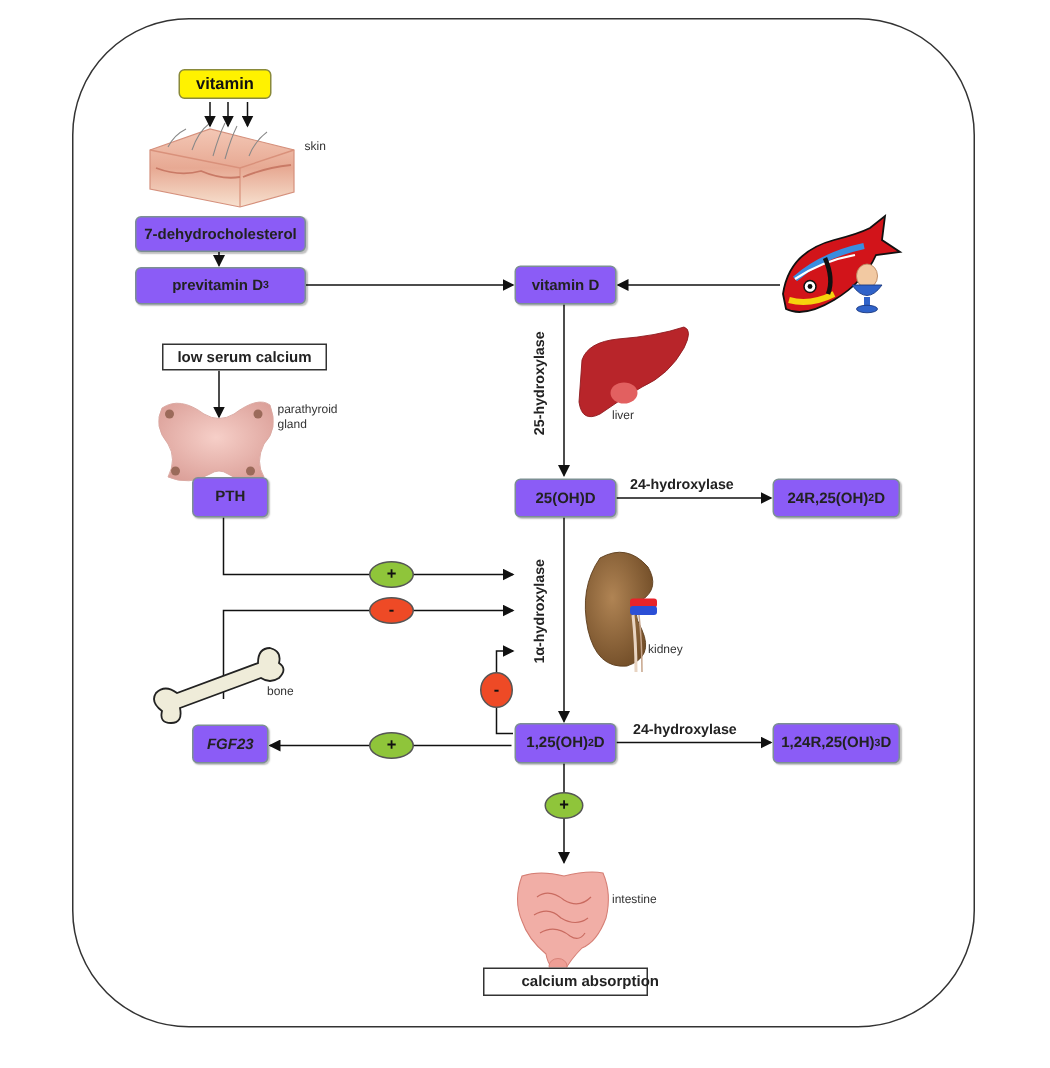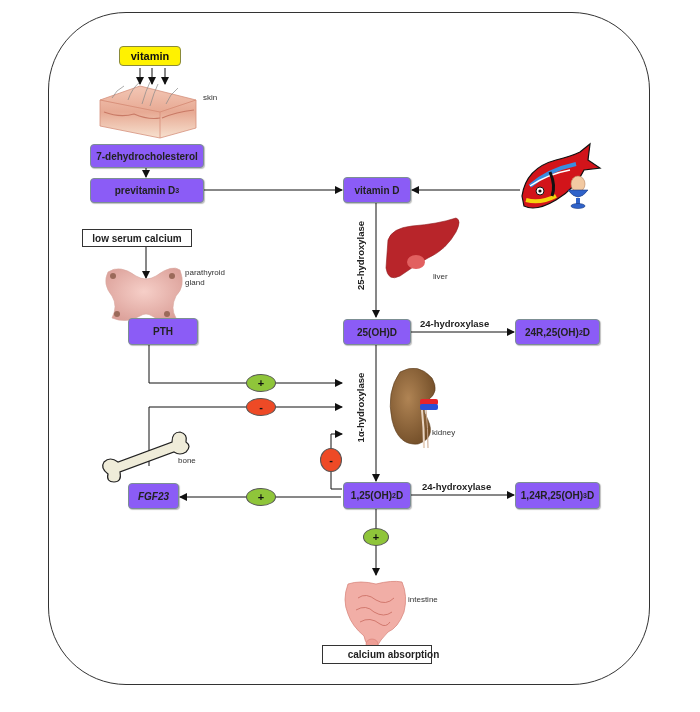--- a/index.html
+++ b/index.html
@@ -132,26 +132,26 @@
 <div class="sun" style="left:119px;top:46px;width:62px;height:20px;">vitamin</div>
 <div class="lbl" style="left:203px;top:93px;">skin</div>
 
 <div class="box" style="left:90px;top:144px;width:114px;height:24px;">7-dehydrocholesterol</div>
 <div class="box" style="left:90px;top:178px;width:114px;height:25px;">
   <span>previtamin D</span>
     <span class="sub">3</span>
 </div>
 <div class="box" style="left:343px;top:177px;width:68px;height:26px;">vitamin D</div>
 
-<div class="plain" style="left:82px;top:229px;width:110px;height:18px;">low serum calcium</div>
+<div class="plain" style="left:108px;top:229px;width:110px;height:18px;">low serum calcium</div>
 <div class="lbl" style="left:185px;top:268px;width:48px;white-space:normal;">parathyroid gland</div>
-<div class="box" style="left:128px;top:318px;width:70px;height:27px;">PTH</div>
+<div class="box" style="left:128px;top:318px;width:51px;height:27px;">PTH</div>
 
 <div class="venz" style="left:320px;top:250px;width:80px;text-align:center;">25-hydroxylase</div>
-<div class="lbl" style="left:433px;top:272px;">liver</div>
+<div class="lbl" style="left:408px;top:272px;">liver</div>
 
 <div class="box" style="left:343px;top:319px;width:68px;height:26px;">25(OH)D</div>
 <div class="enz" style="left:420px;top:318px;">24-hydroxylase</div>
 <div class="box" style="left:515px;top:319px;width:85px;height:26px;">
   <span>24R,25(OH)</span>
     <span class="sub">2</span>
     <span>D</span>
 </div>
 
 <div class="sign plus" style="left:246px;top:374px;">+</div>

